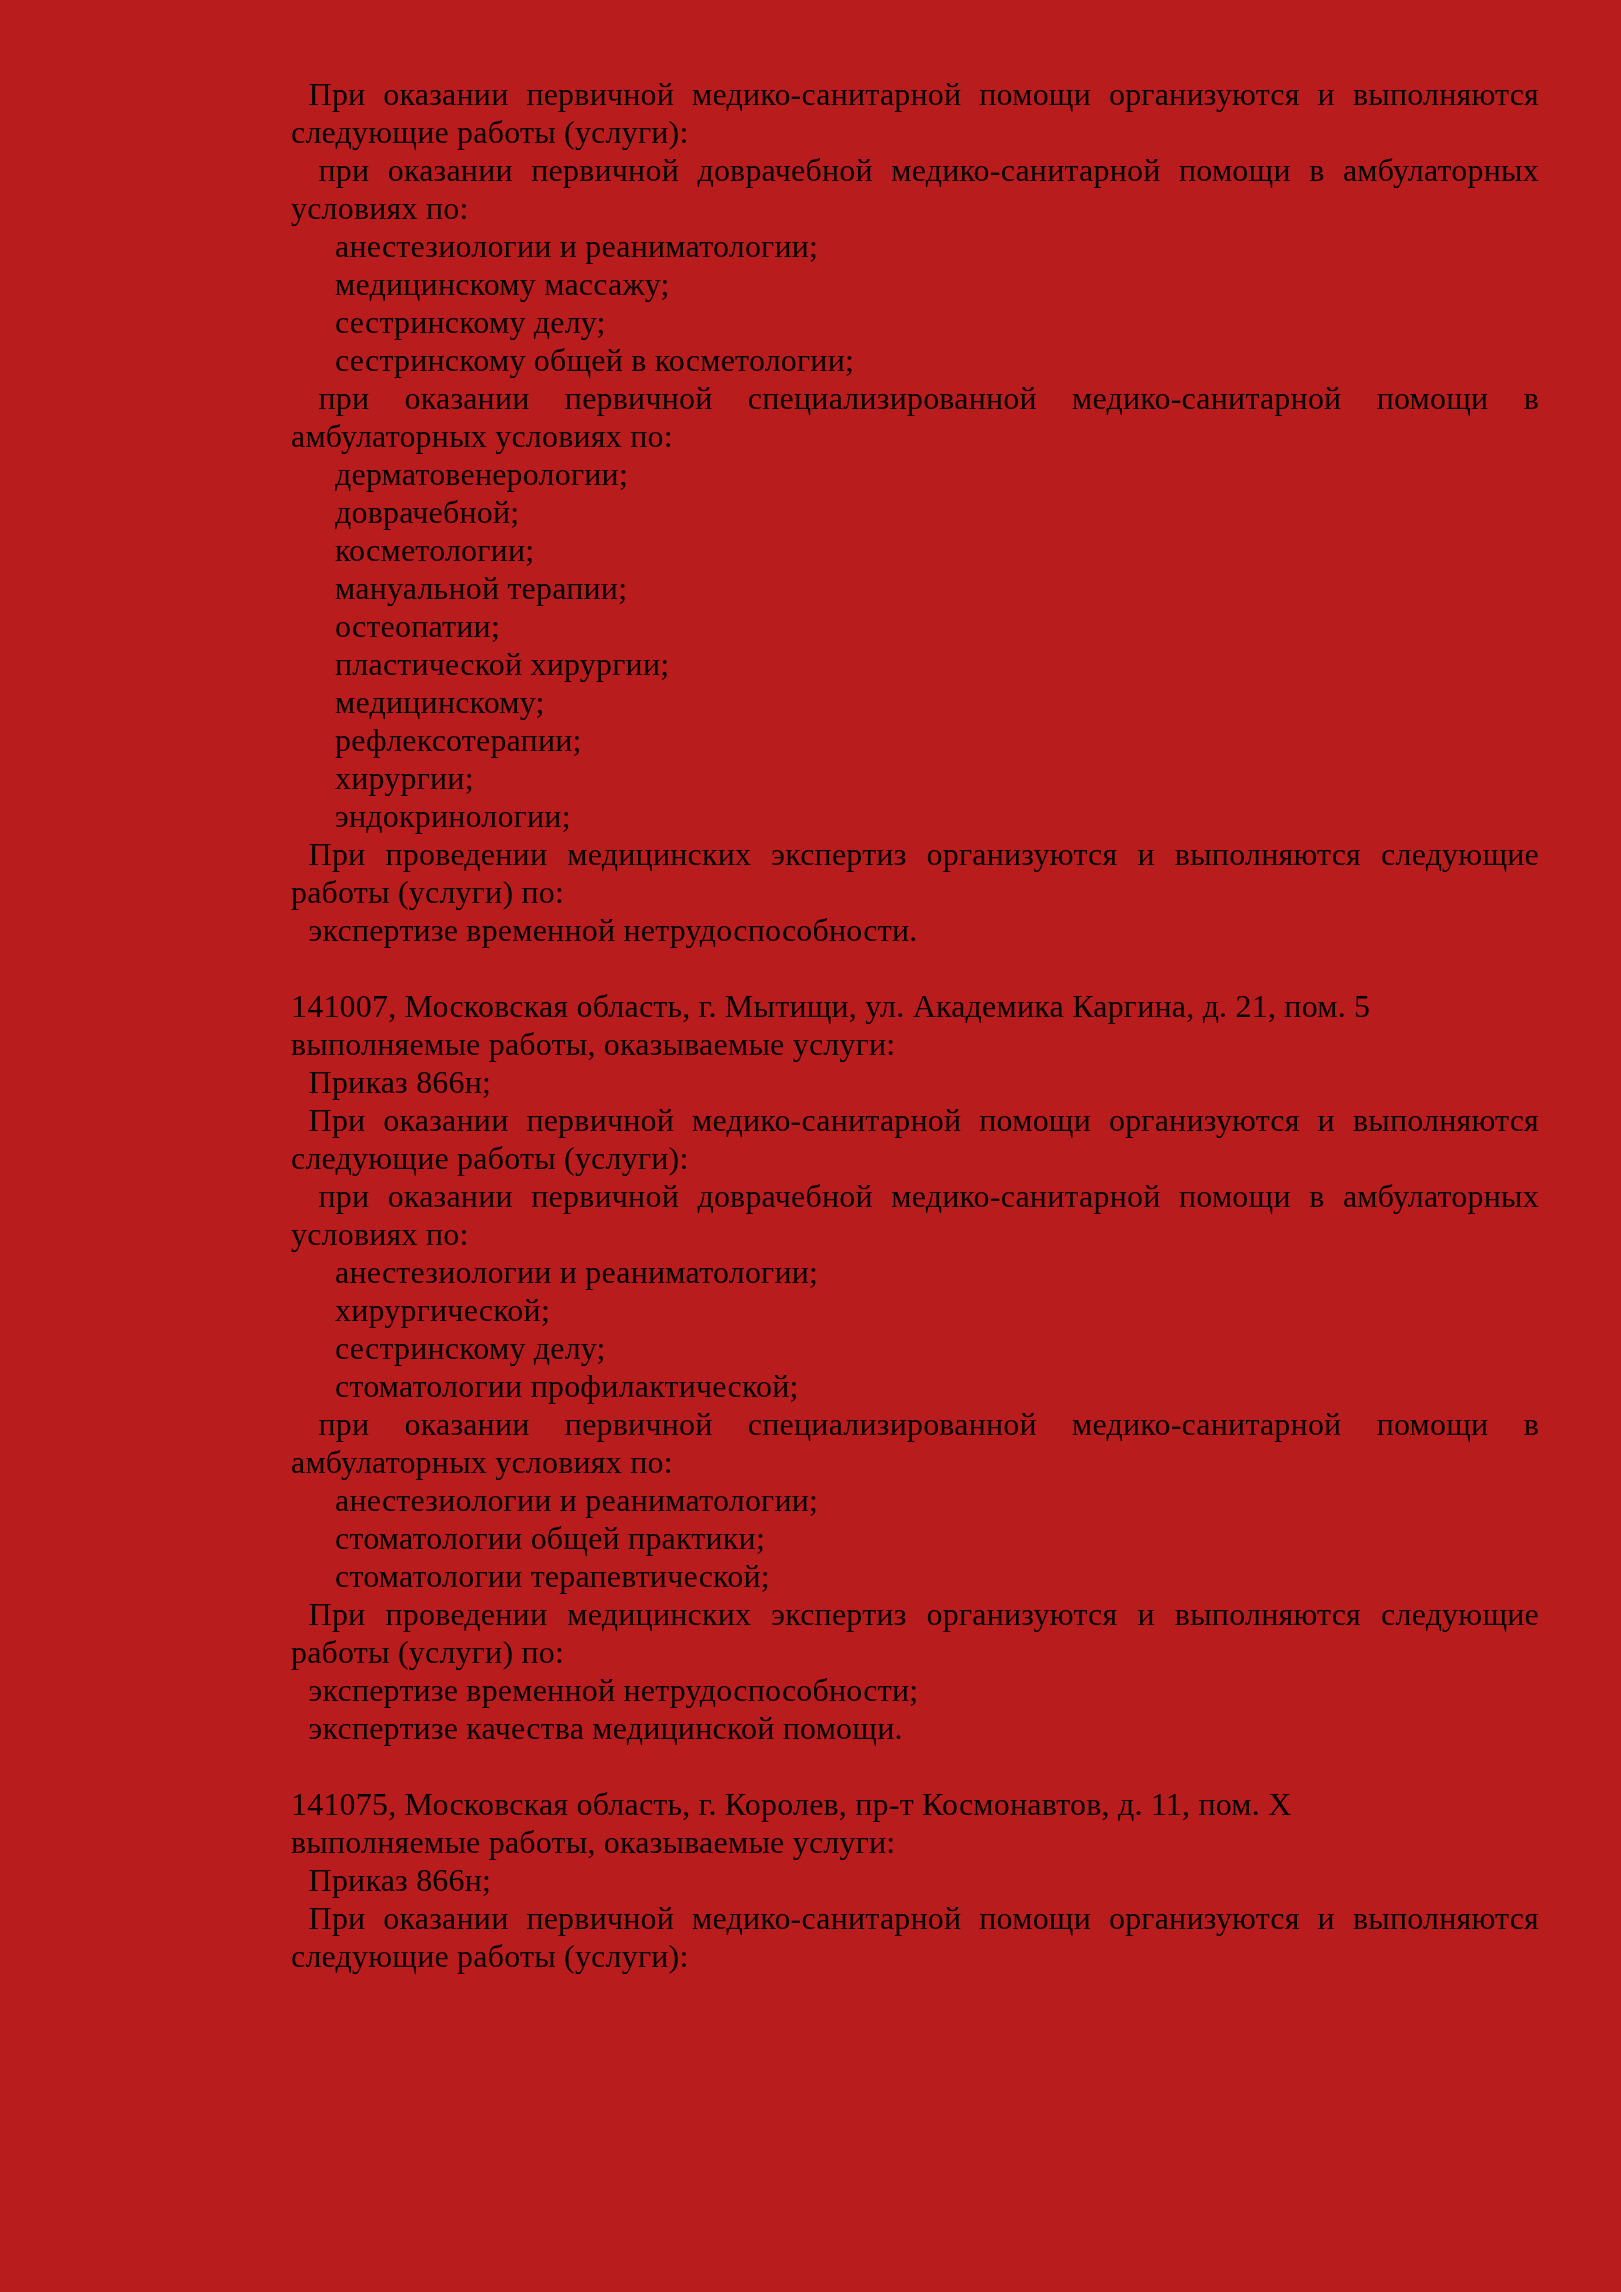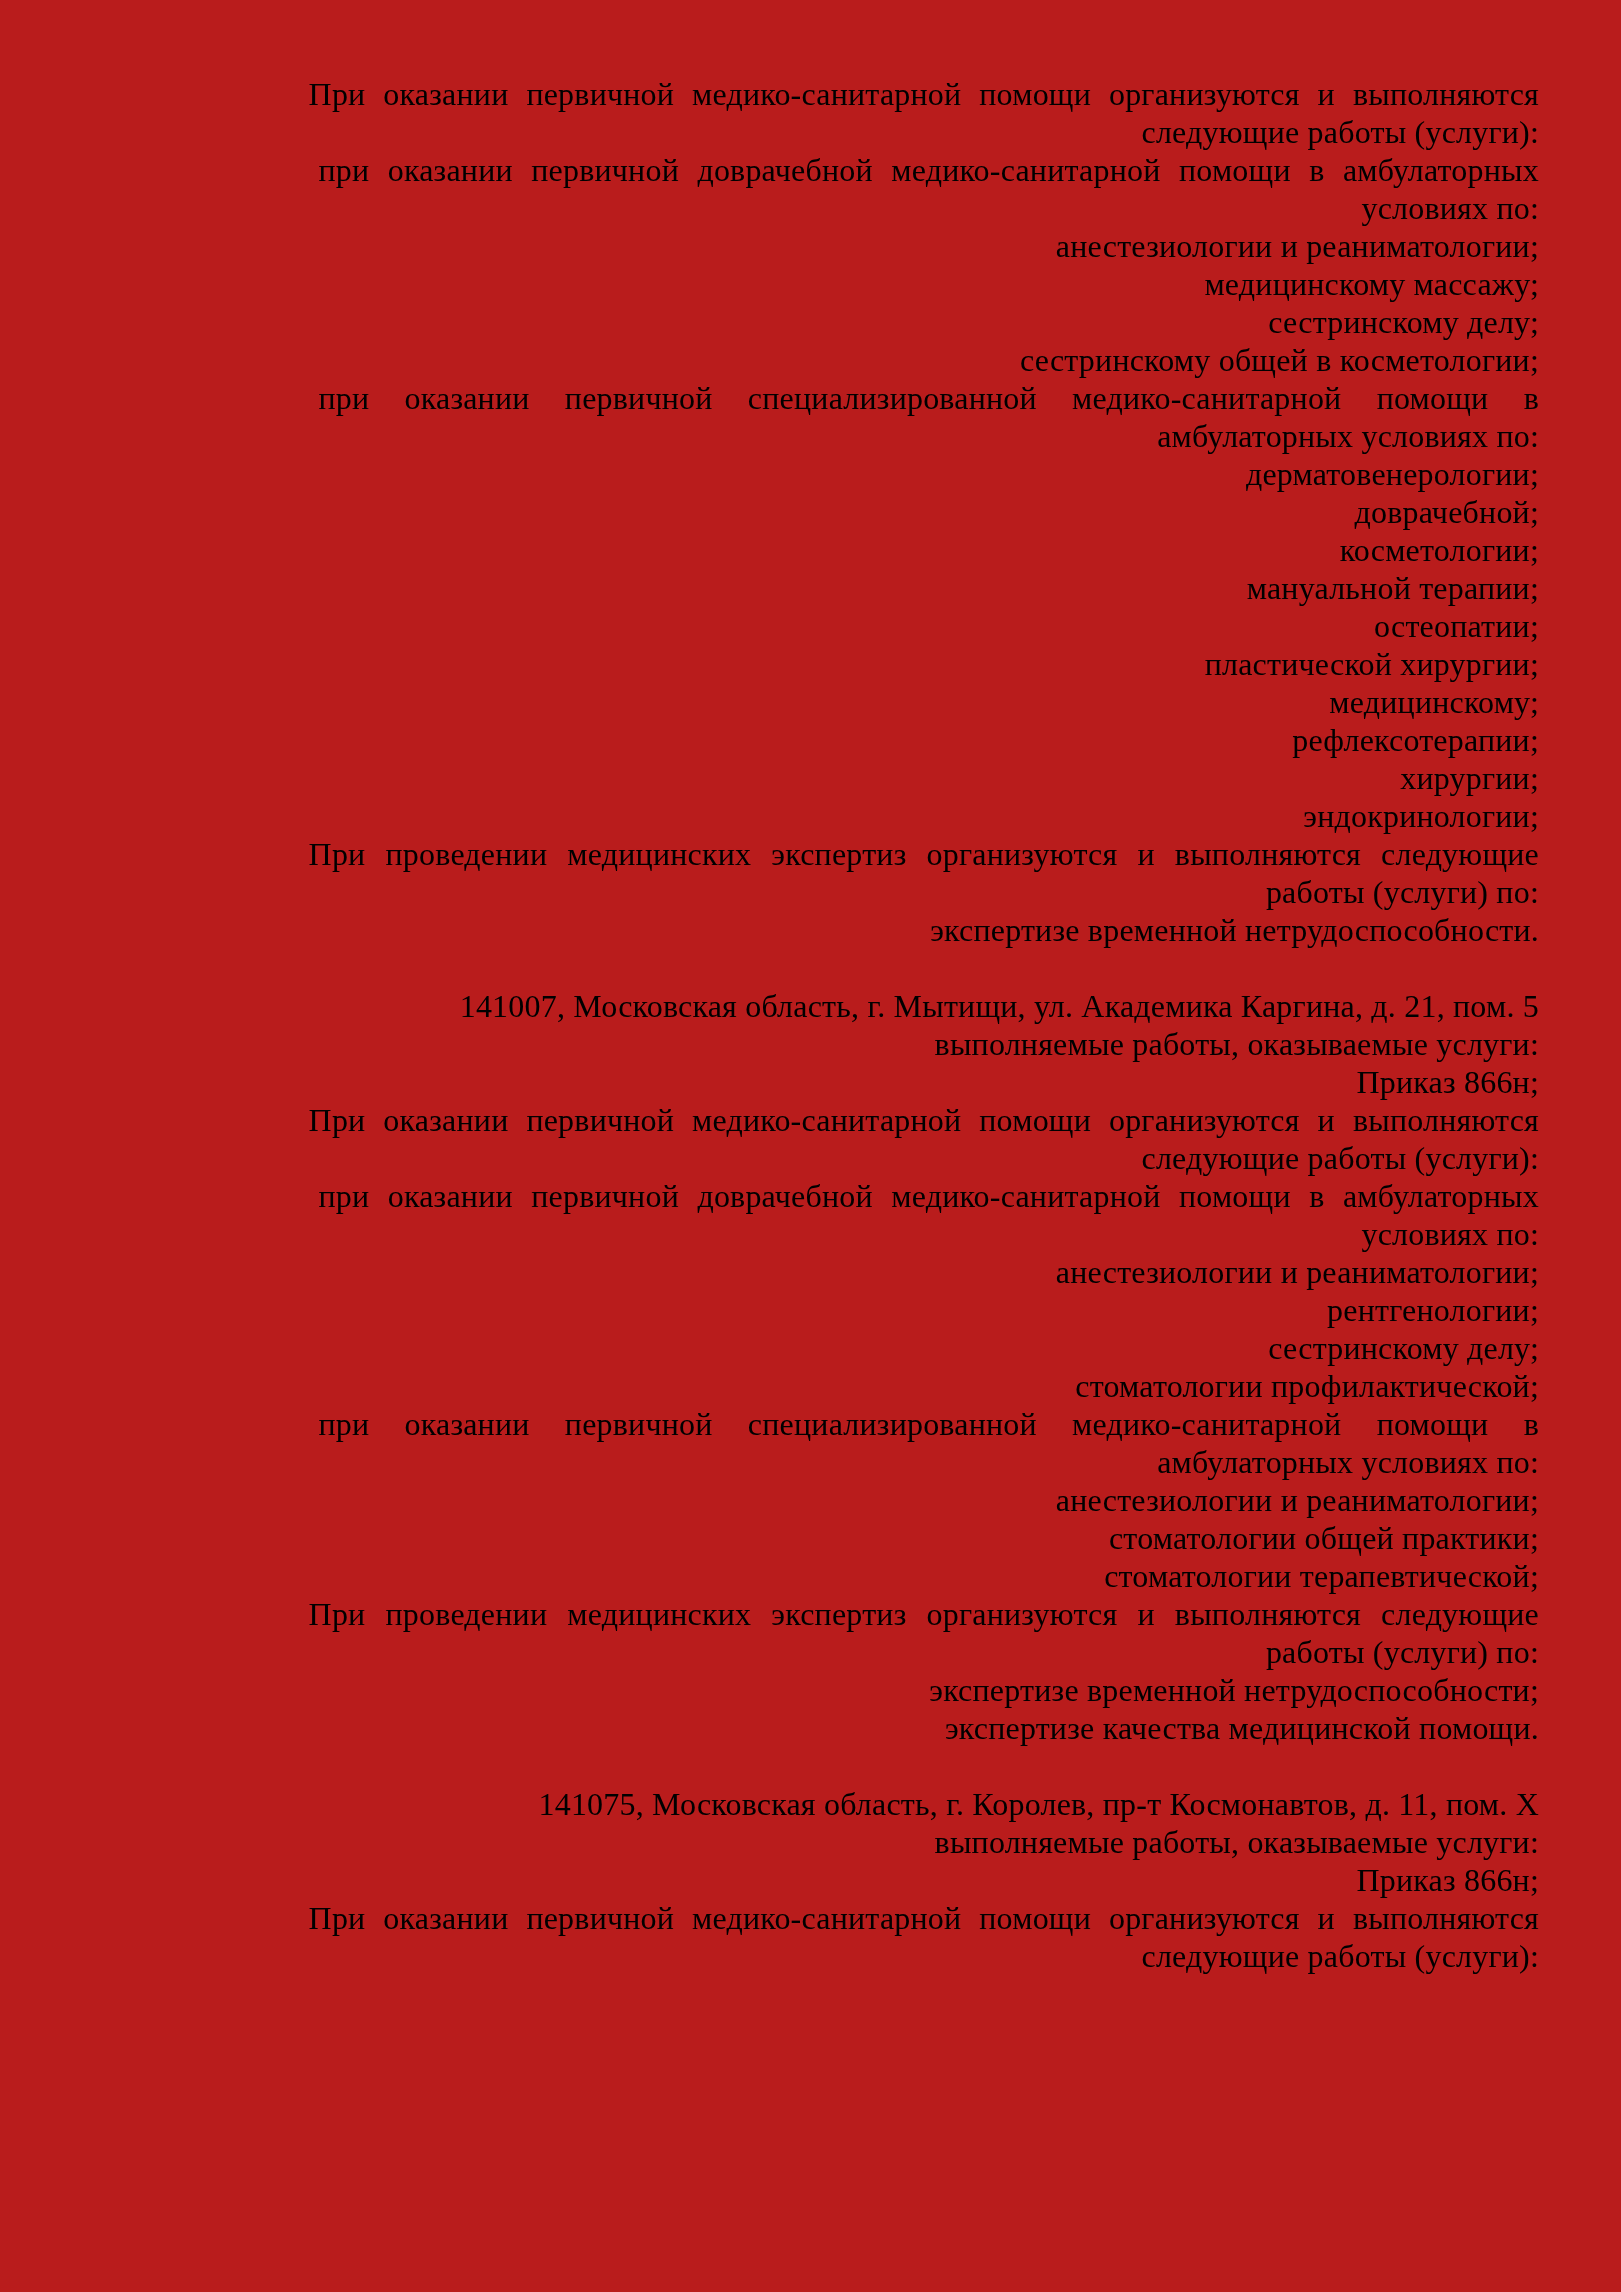--- a/index.html
+++ b/index.html
@@ -26,21 +26,21 @@
     position: absolute;
     left: 291px;
     top: 75px;
     width: 1248px;
   }
   .line {
     font-size: 32px;
     line-height: 38px;
     min-height: 38px;
     white-space: nowrap;
-    text-align: right;
+    text-align: left;
     letter-spacing: 0.2px;
   }
   .line.just {
     white-space: normal;
     text-align: justify;
     text-align-last: justify;
   }
   .ind0 { padding-left: 0; }
   .ind1 { padding-left: 17.6px; }
   .ind2 { padding-left: 27.4px; }
@@ -76,21 +76,21 @@
       <div class="line ind1">экспертизе временной нетрудоспособности.</div>
       <div class="line ind0"></div>
       <div class="line ind0">141007, Московская область, г. Мытищи, ул. Академика Каргина, д. 21, пом. 5</div>
       <div class="line ind0">выполняемые работы, оказываемые услуги:</div>
       <div class="line ind1">Приказ 866н;</div>
       <div class="line ind1 just">При оказании первичной медико-санитарной помощи организуются и выполняются</div>
       <div class="line ind0">следующие работы (услуги):</div>
       <div class="line ind2 just">при оказании первичной доврачебной медико-санитарной помощи в амбулаторных</div>
       <div class="line ind0">условиях по:</div>
       <div class="line ind3">анестезиологии и реаниматологии;</div>
-      <div class="line ind3">рентгенологии;</div>
+      <div class="line ind3">хирургической;</div>
       <div class="line ind3">сестринскому делу;</div>
       <div class="line ind3">стоматологии профилактической;</div>
       <div class="line ind2 just">при оказании первичной специализированной медико-санитарной помощи в</div>
       <div class="line ind0">амбулаторных условиях по:</div>
       <div class="line ind3">анестезиологии и реаниматологии;</div>
       <div class="line ind3">стоматологии общей практики;</div>
       <div class="line ind3">стоматологии терапевтической;</div>
       <div class="line ind1 just">При проведении медицинских экспертиз организуются и выполняются следующие</div>
       <div class="line ind0">работы (услуги) по:</div>
       <div class="line ind1">экспертизе временной нетрудоспособности;</div>

